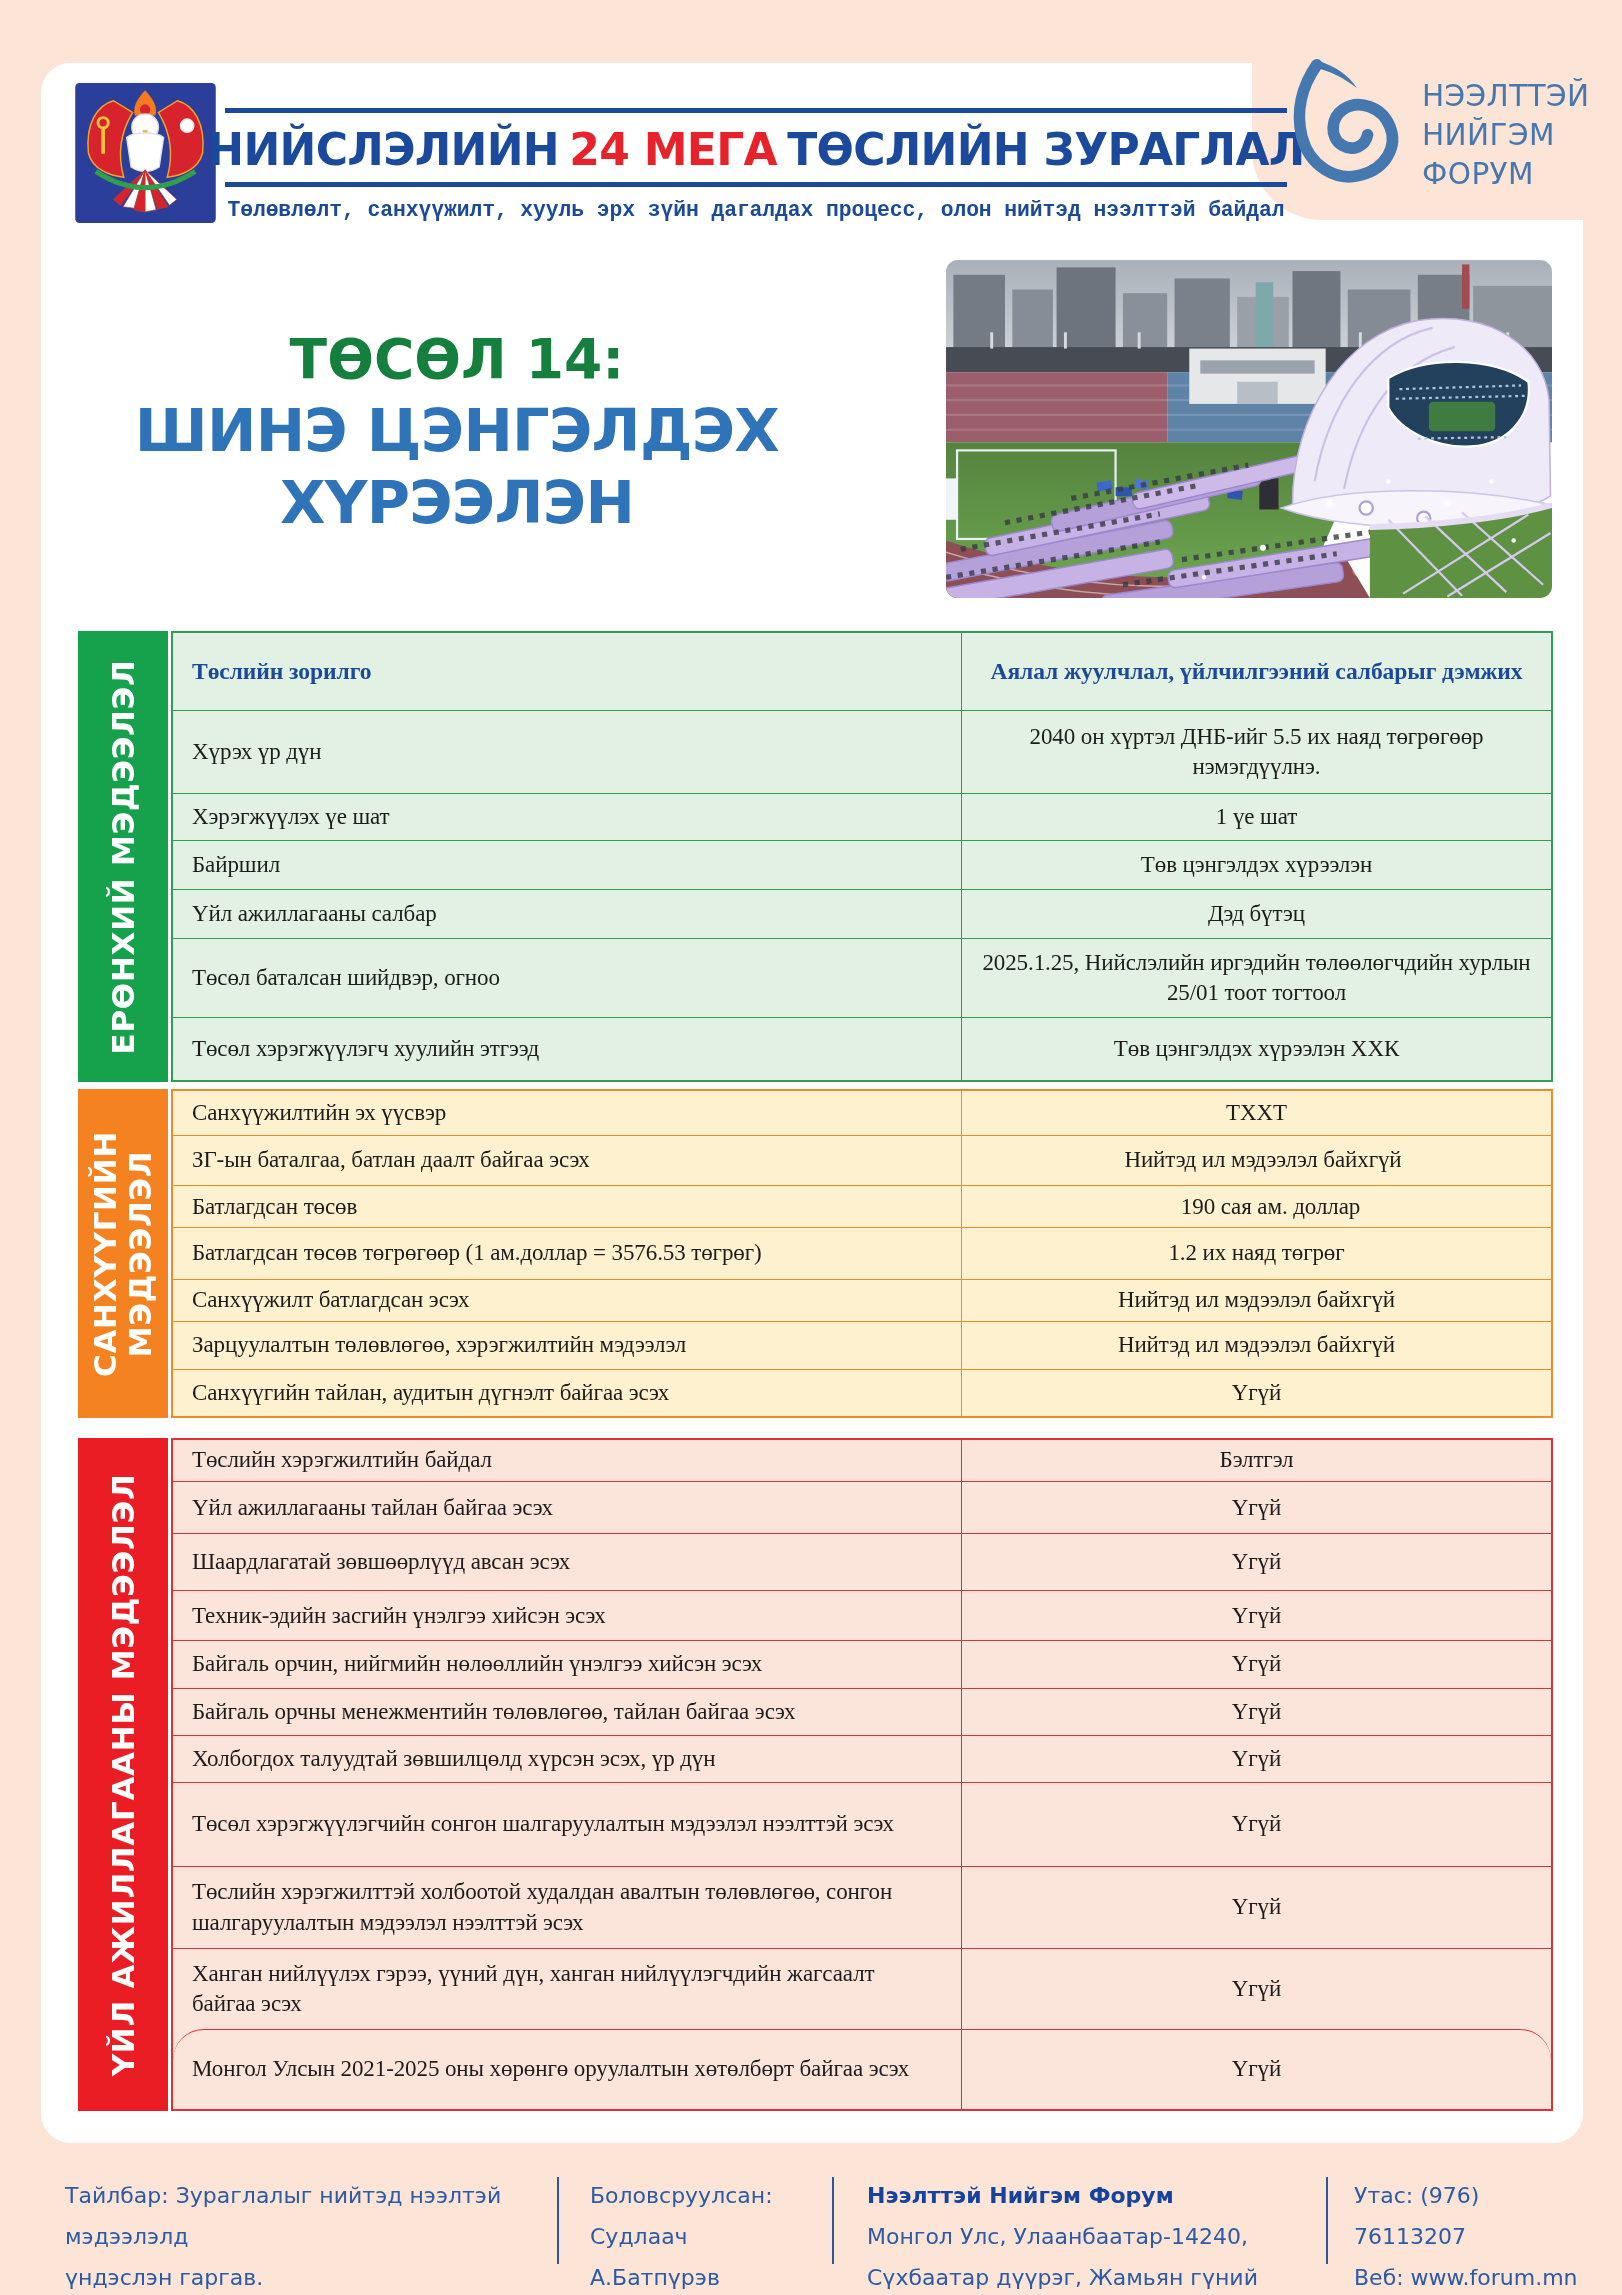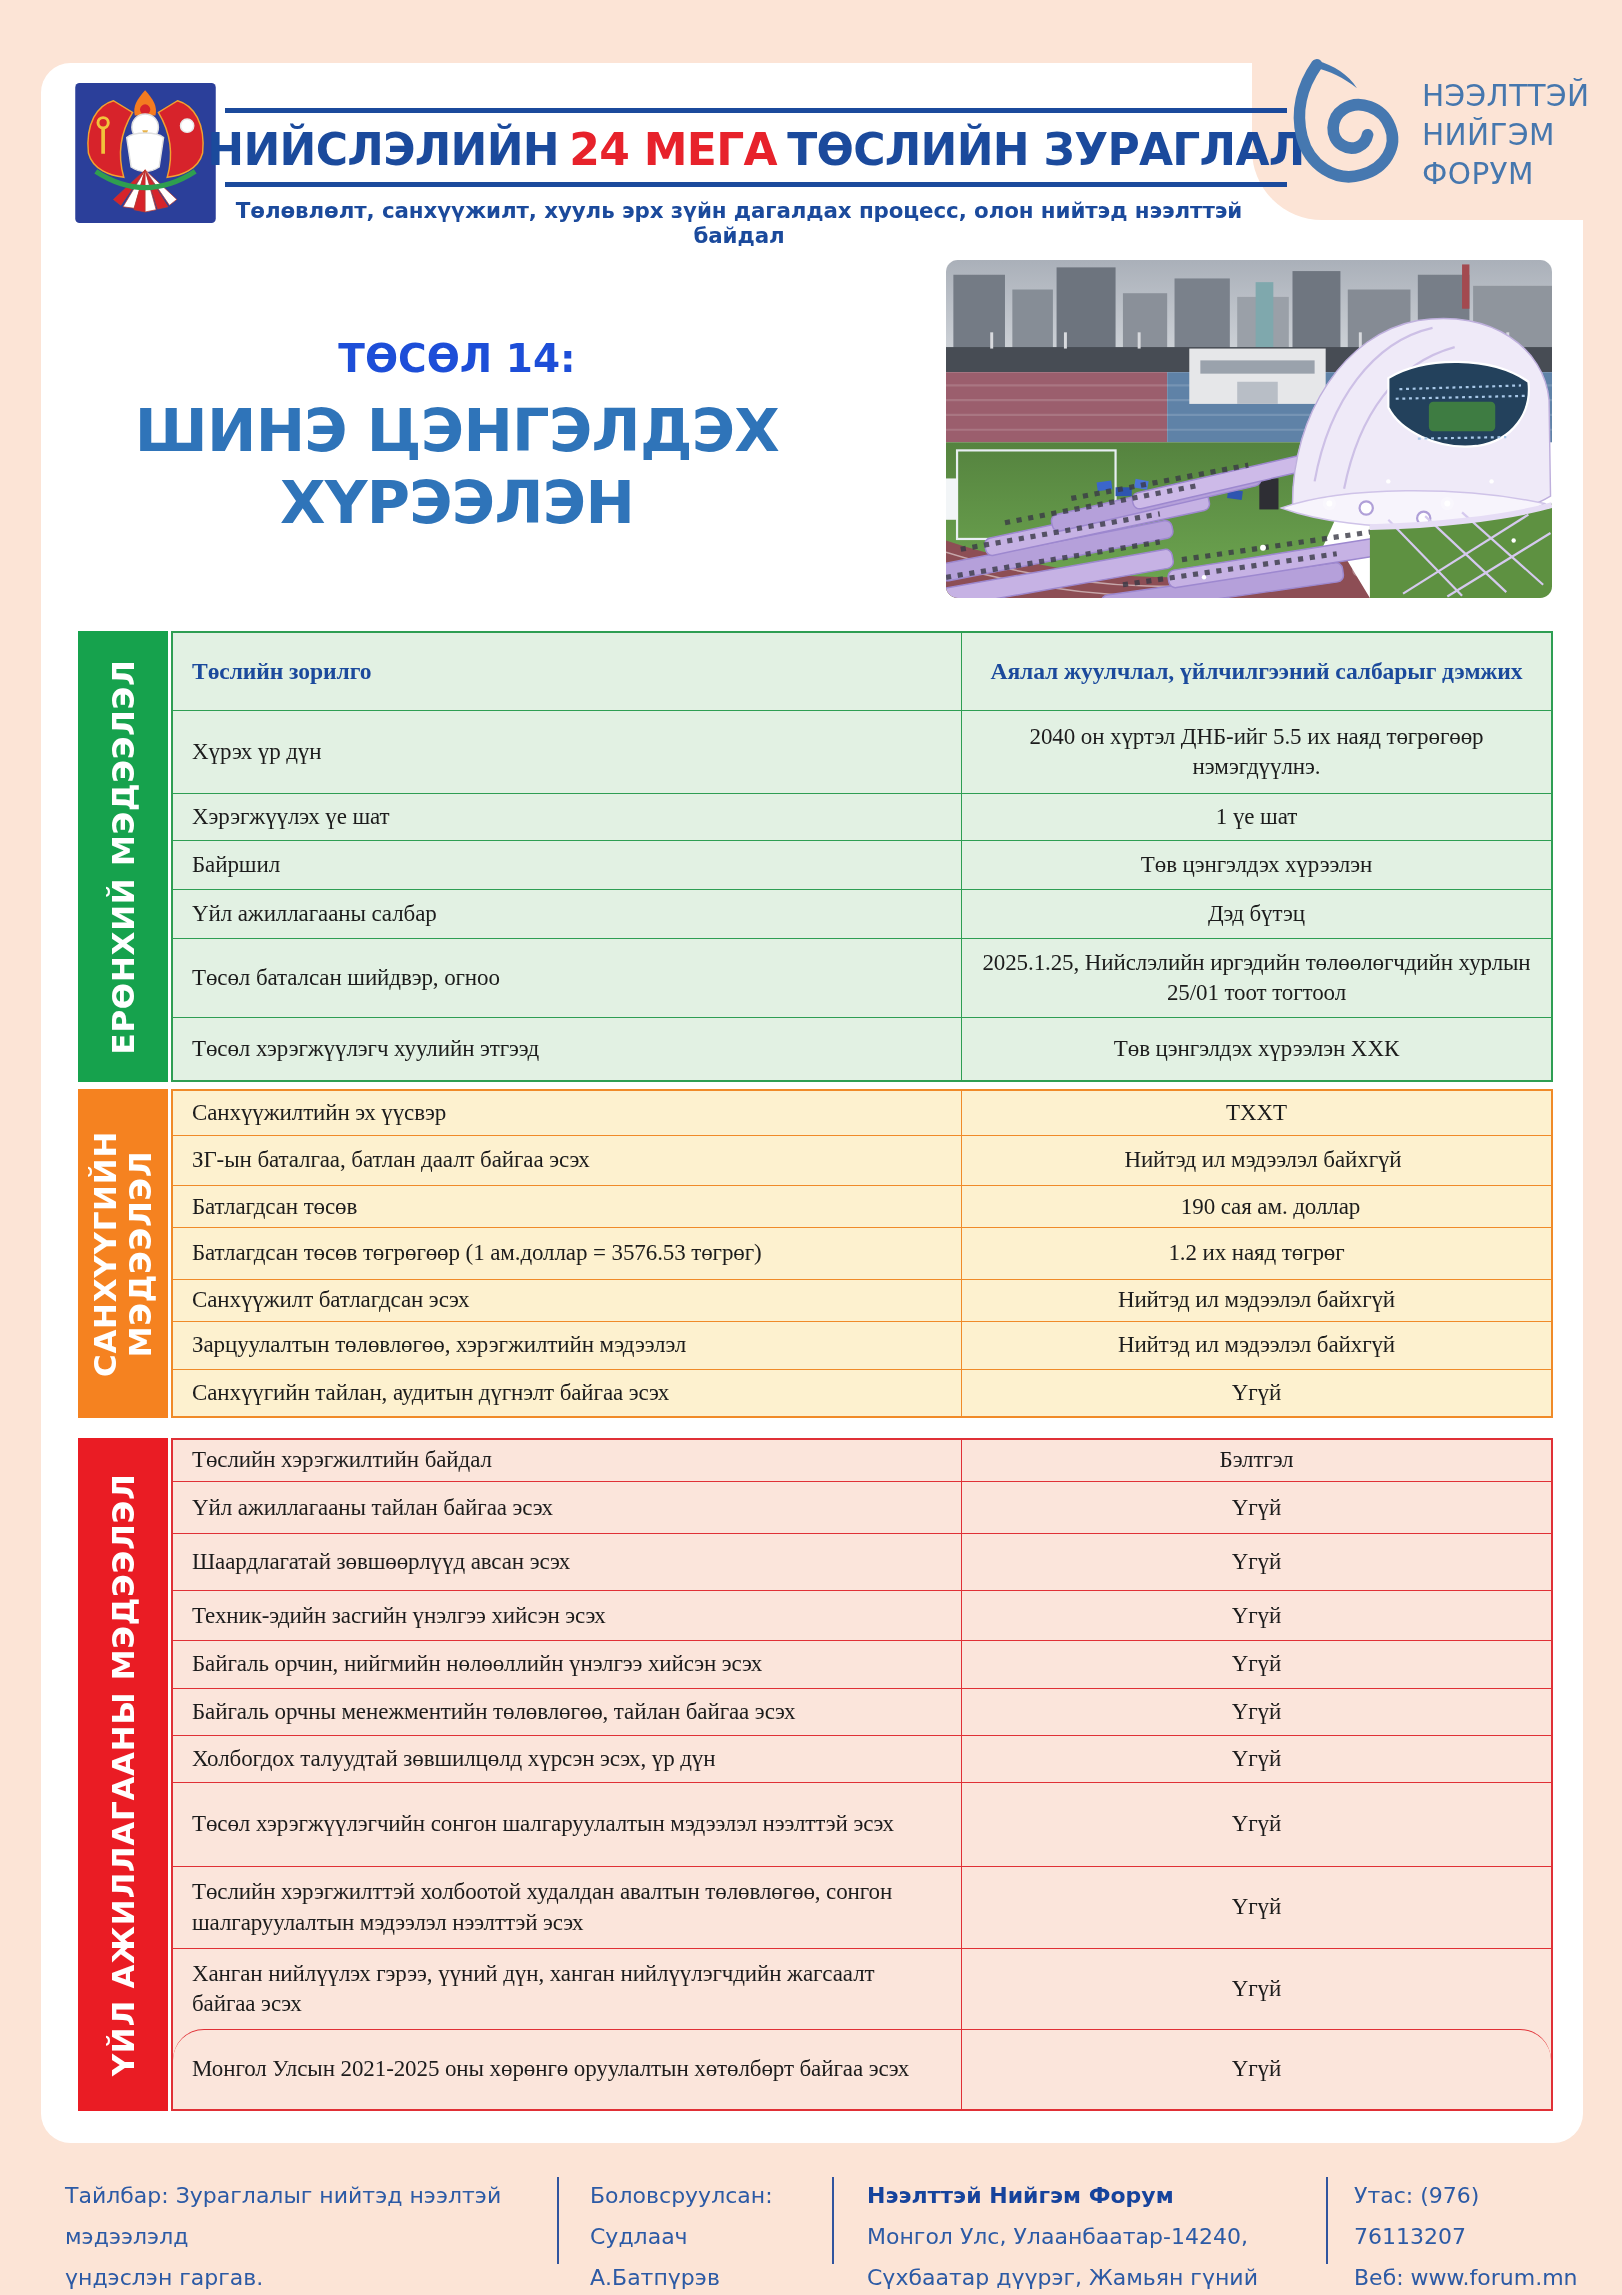--- a/index.html
+++ b/index.html
@@ -7,26 +7,26 @@
         font-family:"DejaVu Sans","Liberation Sans",sans-serif;color:#1c1c1c;}
   .card{position:absolute;left:41px;top:63px;width:1542px;height:2080px;background:#ffffff;border-radius:29.5px;}
   .corner-blob{position:absolute;left:1252px;top:63px;width:370px;height:157px;background:#fce4d6;border-bottom-left-radius:70px;}
   
   .emblem{position:absolute;left:75px;top:83px;width:141px;height:140px;}
   .hline{position:absolute;left:225px;width:1062px;height:5.2px;background:#1b4a9c;}
   .l1{top:108px;} .l2{top:182px;}
   .main-title{position:absolute;left:225px;top:118px;width:1062px;height:62px;display:flex;align-items:center;justify-content:center;
       font-size:44px;font-weight:bold;color:#1b4a9c;letter-spacing:-0.7px;white-space:nowrap;}
   .main-title .accent{color:#e7222b;padding:0 10.3px;}
-  .subtitle{position:absolute;left:208px;top:198px;width:1062px;text-align:center;font-size:21.4px;font-weight:bold;color:#1b4a9c;letter-spacing:-0.1px;}
+  .subtitle{position:absolute;left:225px;top:198px;width:1062px;text-align:center;font-size:21.4px;font-weight:bold;color:#1b4a9c;letter-spacing:-0.1px;font-family:Liberation Mono, monospace;}
   .osf-logo{position:absolute;left:1285px;top:56px;width:127px;height:149px;}
   .osf-text{position:absolute;left:1422px;top:77px;font-size:29.5px;line-height:39px;color:#4677ae;letter-spacing:0.4px;}
   
   .project-title{position:absolute;left:103px;top:323px;width:708px;text-align:center;font-weight:bold;line-height:72px;}
-  .pt-red{font-size:39px;color:#1d4ed8;}
+  .pt-red{font-size:55px;color:#15803d;}
   .pt-blue{font-size:59px;color:#2f74b9;letter-spacing:-0.7px;}
   .photo{position:absolute;left:946px;top:260px;width:606px;height:338px;}
   
   .section{position:absolute;left:78px;width:1475px;display:flex;}
   .sidebar{flex:0 0 90px;background:var(--ac);position:relative;}
   .sidebar .rot{position:absolute;left:50%;top:50%;transform:translate(-50%,-50%) rotate(-90deg);
       color:#fff;font-weight:bold;font-size:31px;letter-spacing:0.7px;white-space:pre;text-align:center;line-height:1.12;}
   .rows{flex:1;margin-left:3px;display:flex;flex-direction:column;background:var(--bg);border:2.2px solid var(--bd);box-sizing:border-box;}
   .row{display:flex;min-height:0;flex-basis:0;font-family:Liberation Serif, serif;}
   .row + .row{border-top:1.5px solid var(--bd);}

